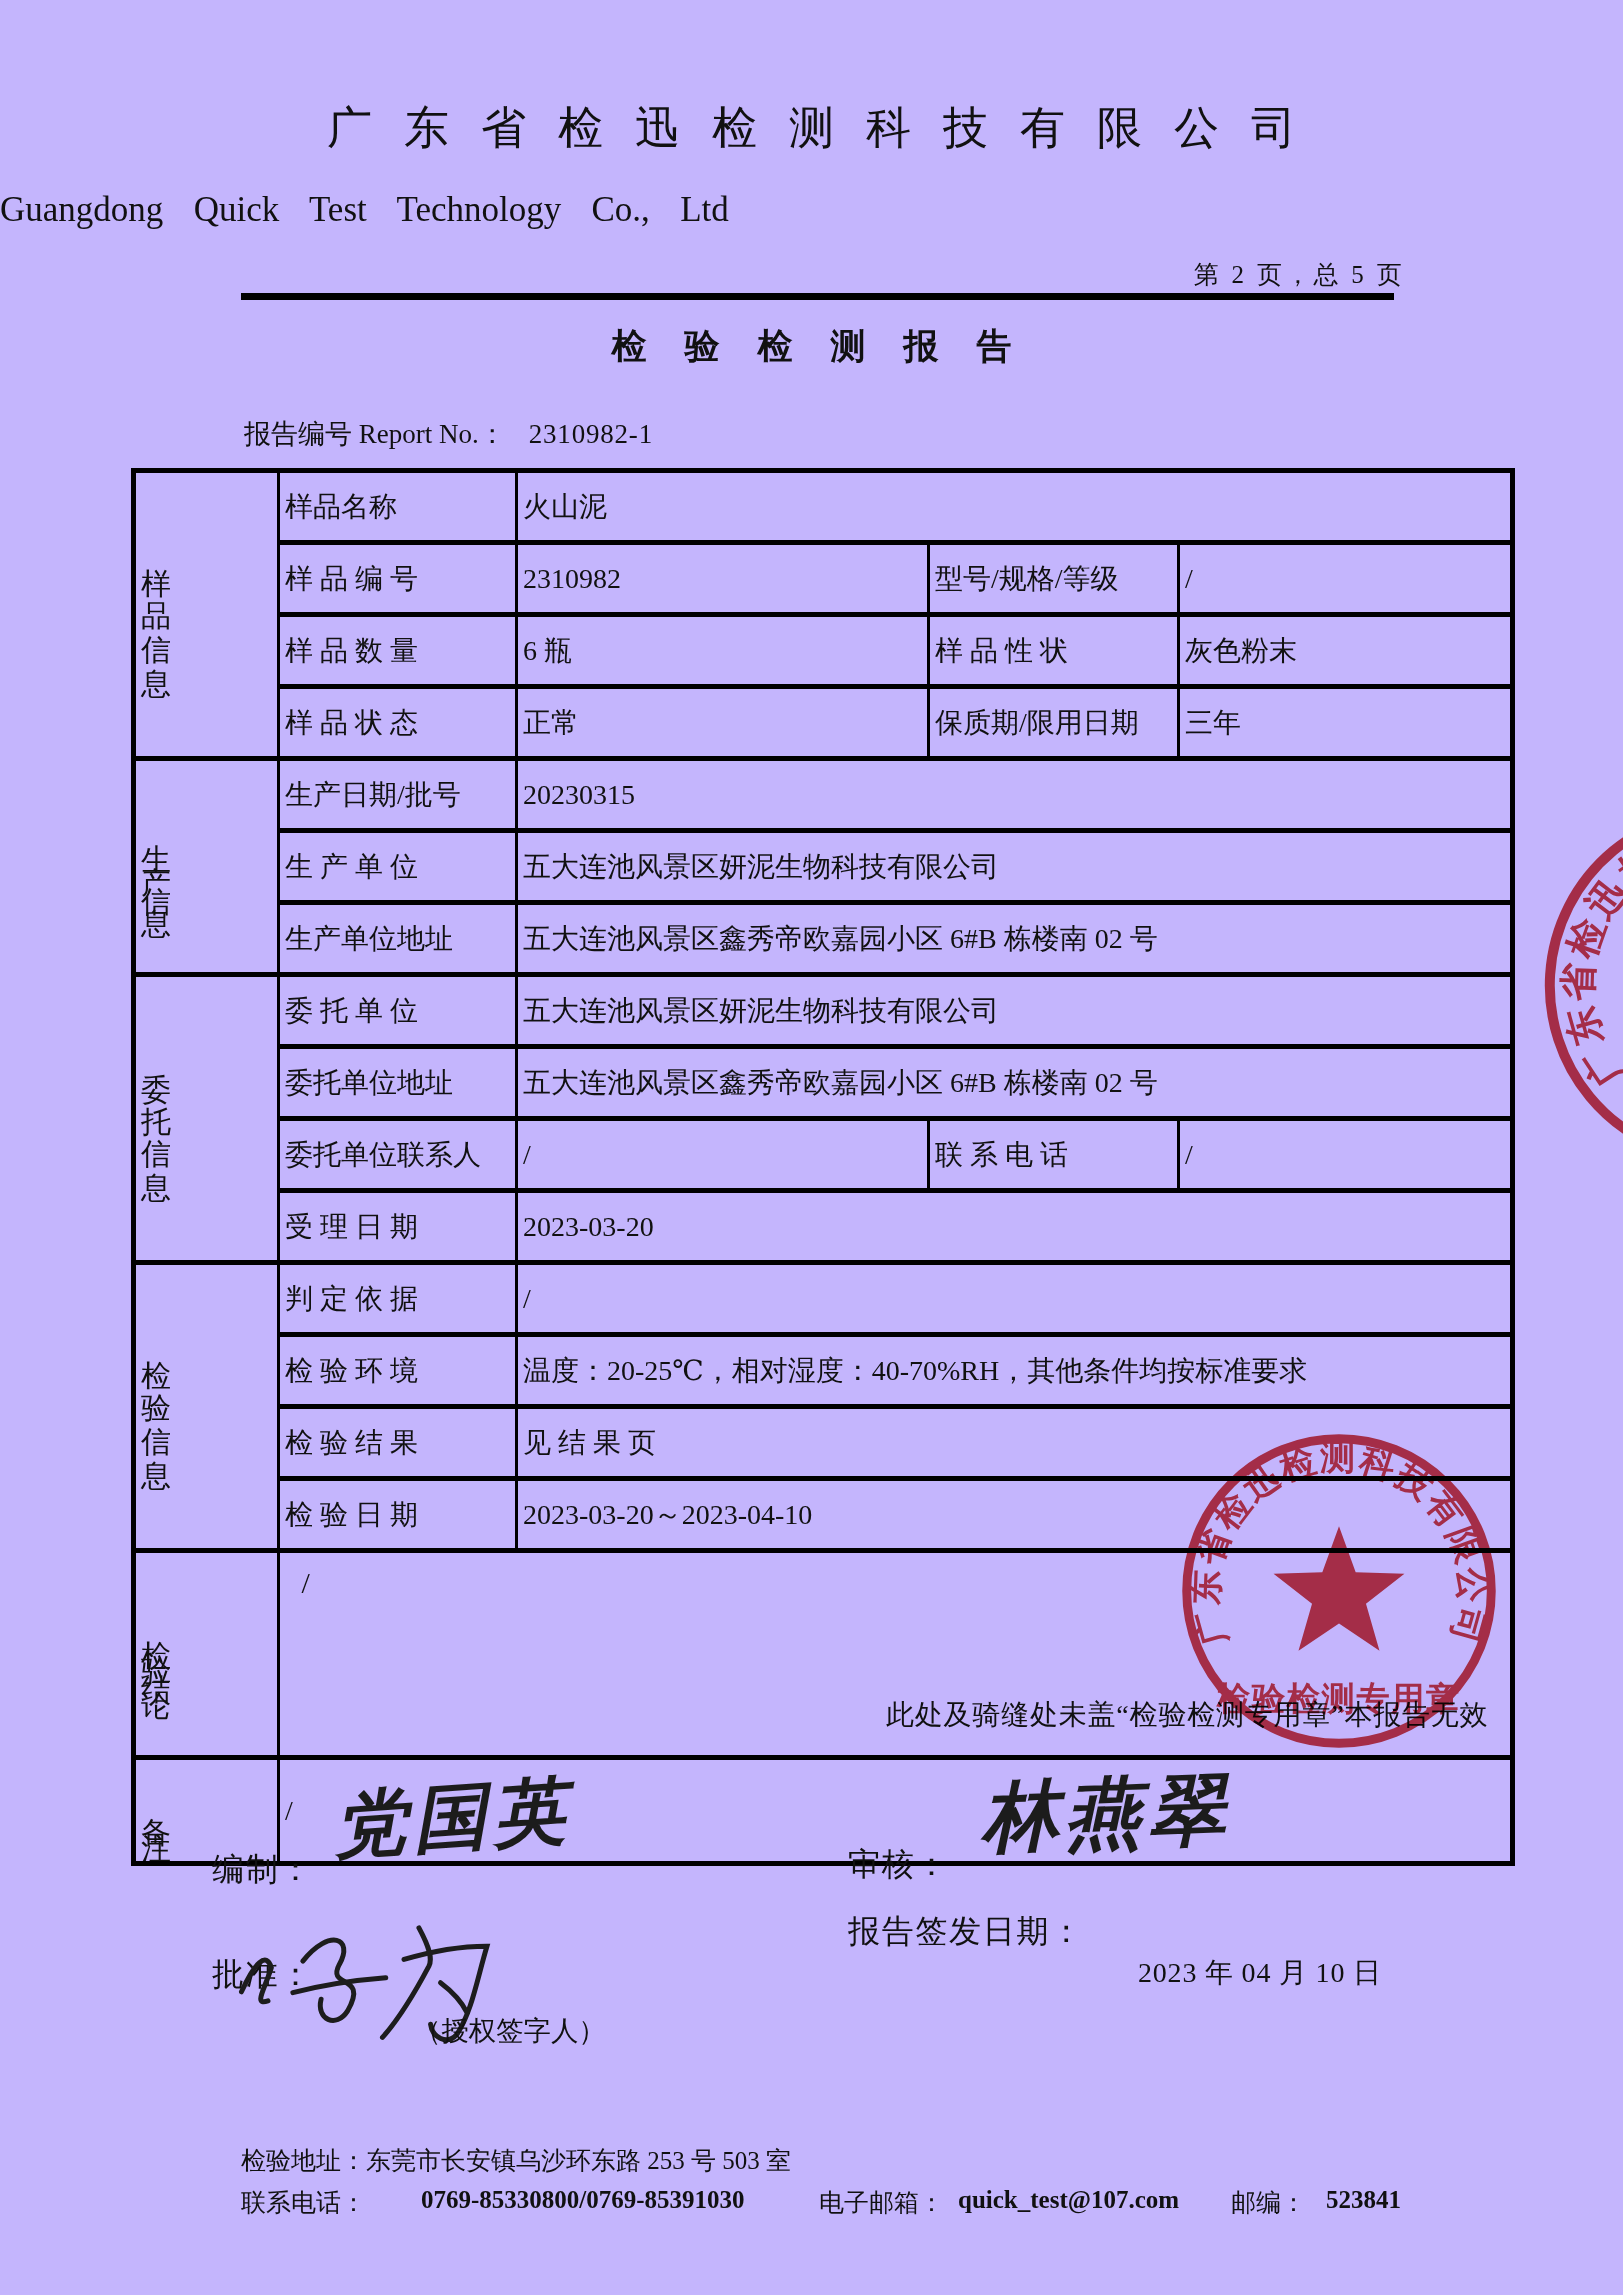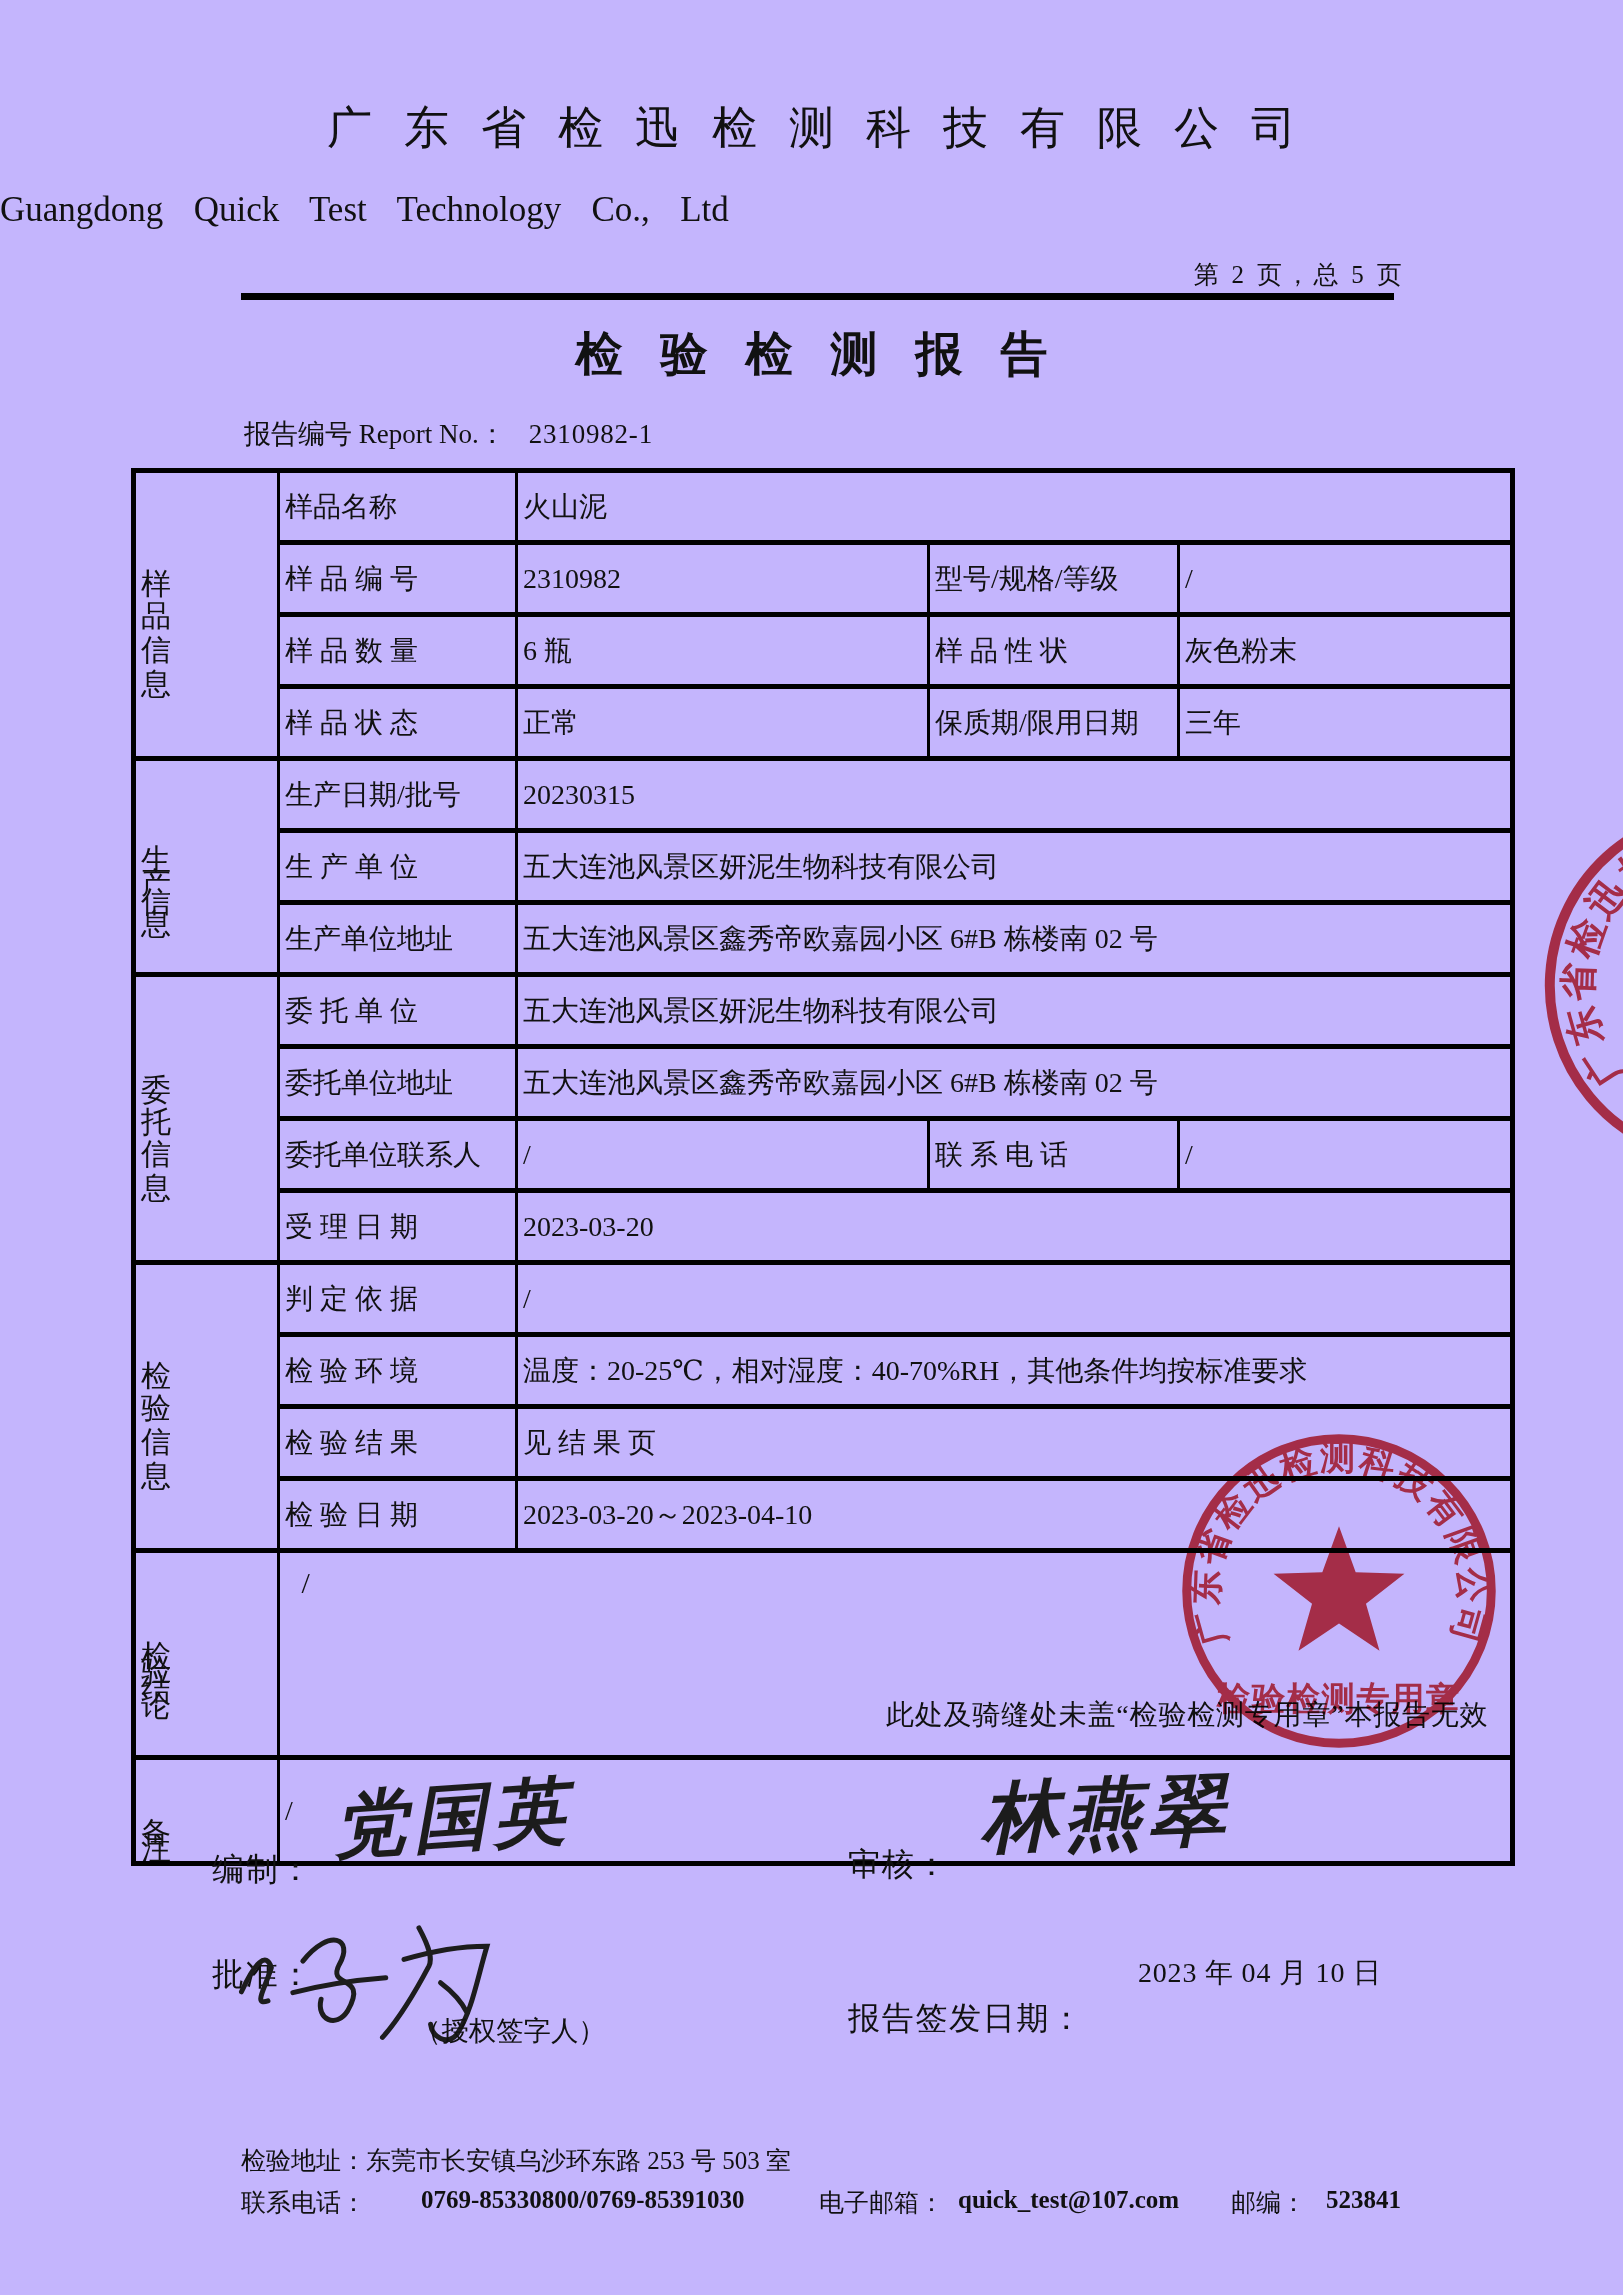--- a/index.html
+++ b/index.html
@@ -7,21 +7,21 @@
         font-family:"Liberation Serif","DejaVu Serif",serif;color:#111;}
 
   
   .company-cn{position:absolute;top:98px;left:0;width:100%;text-align:center;
               font-size:45px;letter-spacing:32px;text-indent:32px;font-weight:500;white-space:nowrap;}
   .company-en{position:absolute;top:190px;left:0;width:100%;text-align:left;
               font-size:35px;word-spacing:21.6px;font-weight:500;white-space:nowrap;}
   .page-info{position:absolute;top:258px;right:218px;font-size:25px;font-weight:normal;letter-spacing:3.3px;}
   .header-rule{position:absolute;top:293px;left:241px;width:1153px;height:6.7px;background:#000;}
   .doc-title{position:absolute;top:323px;left:0;width:100%;text-align:center;
-             font-size:47px;font-weight:bold;letter-spacing:38px;text-indent:38px;white-space:nowrap;}
+             font-size:35px;font-weight:bold;letter-spacing:38px;text-indent:38px;white-space:nowrap;}
   .report-no-line{position:absolute;top:416px;left:244px;font-size:27px;}
   .report-no-line .v{margin-left:23px;letter-spacing:0.8px;}
 
   
   table.main{position:absolute;top:468px;left:131px;border-collapse:collapse;table-layout:fixed;
              width:1379px;}
   table.main{border:5.8px solid #000;}
   table.main td{border:3.3px solid #000;border-top-width:5.8px;border-bottom-width:5.8px;
                 padding:0 5px;font-size:28px;text-align:left;vertical-align:middle;overflow:hidden;}
   tr.r  td{height:67px;}
@@ -180,21 +180,21 @@
       <path d="M22,95 C38,60 52,46 58,66 C50,92 36,112 54,106"></path>
       <path d="M96,58 C128,18 158,30 140,62 C124,92 176,72 150,118 C136,140 112,128 118,104"></path>
       <path d="M84,96 C130,84 170,80 196,78"></path>
       <path d="M236,18 C250,44 252,56 248,64 C230,98 208,132 192,150"></path>
       <path d="M218,56 C258,44 292,40 318,40 C306,80 300,118 282,146 C270,160 252,150 250,134"></path>
       <path d="M262,84 C278,96 288,108 294,120"></path>
     </g>
   </svg>
 
   <div class="authorized">（授权签字人）</div>
-  <div class="siglabel" style="left:848px;top:1997px;">报告签发日期：</div>
+  <div class="siglabel" style="left:848px;top:1910px;">报告签发日期：</div>
   <div class="issue-date">2023 年 04 月 10 日</div>
 
   <div class="foot" style="left:241px;top:2144px;">
     <span>检验地址：</span><span>东莞市长安镇乌沙环东路 253 号 503 室</span>
   </div>
   <div class="foot" style="left:241px;top:2186px;">联系电话：</div>
   <div class="foot" style="left:421px;top:2186px;font-weight:600;">0769-85330800/0769-85391030</div>
   <div class="foot" style="left:819px;top:2186px;">电子邮箱：</div>
   <div class="foot" style="left:958px;top:2186px;font-weight:600;">quick_test@107.com</div>
   <div class="foot" style="left:1231px;top:2186px;">邮编：</div>

